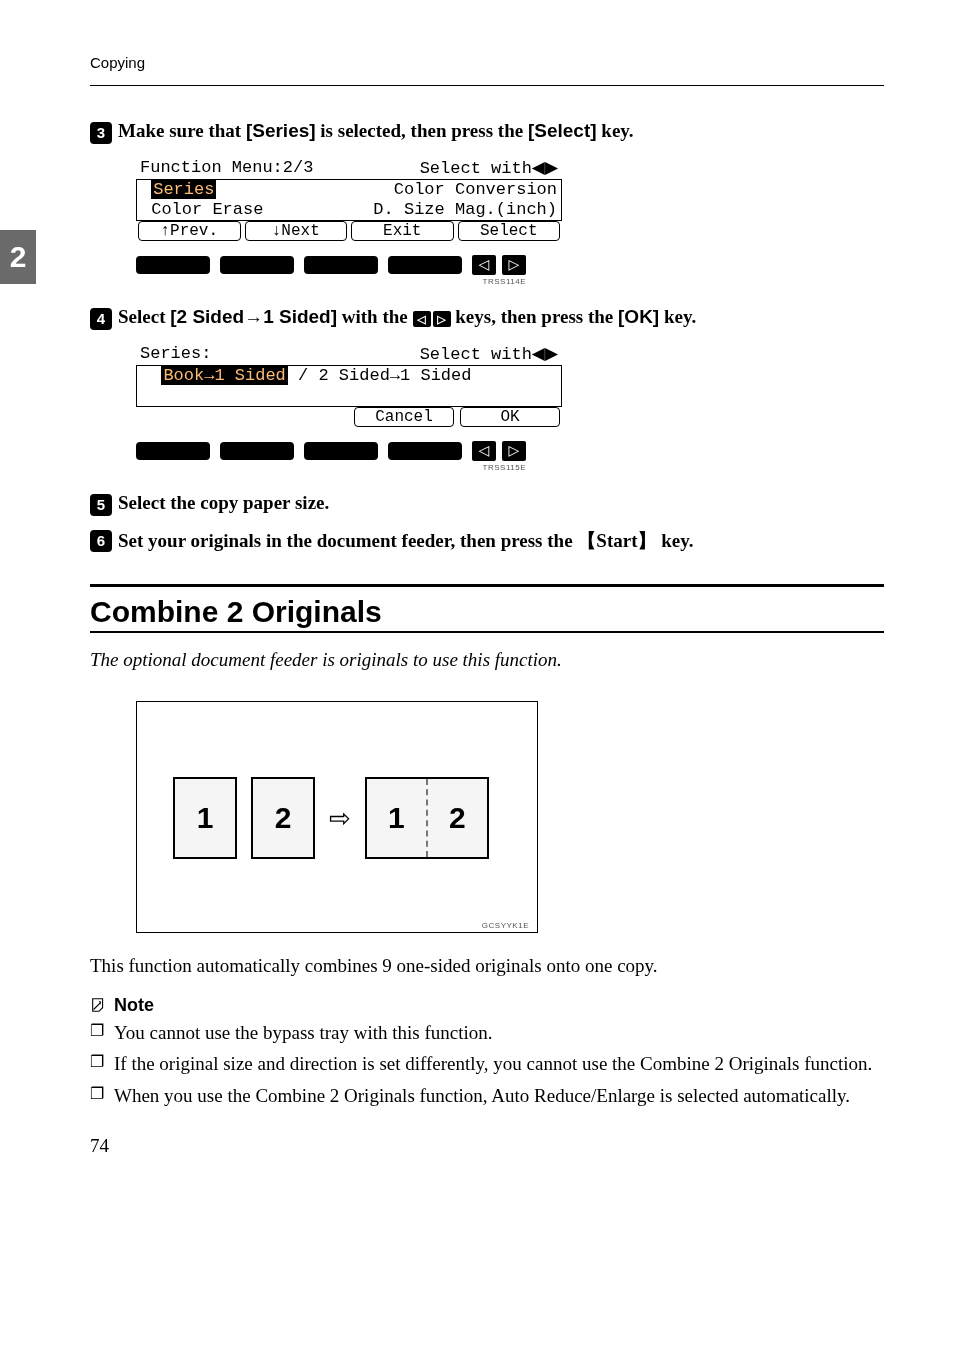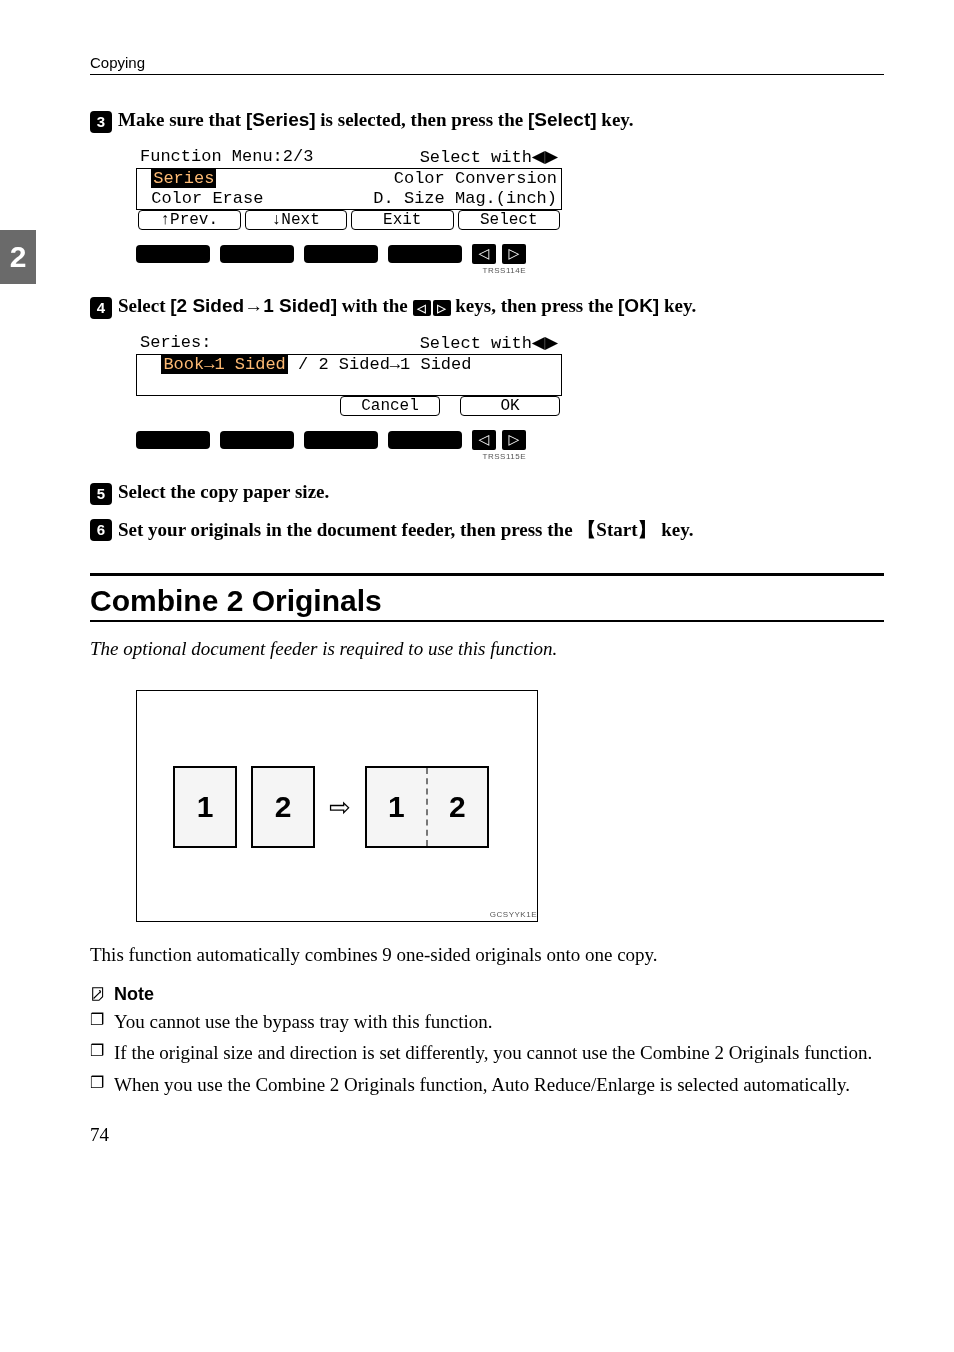--- a/index.html
+++ b/index.html
@@ -11,21 +11,21 @@
     width: 954px;
   }
   .page {
     padding: 54px 70px 40px 90px;
     position: relative;
   }
   .running-head {
     font-family: Arial, Helvetica, sans-serif;
     font-size: 15px;
     border-bottom: 1px solid #000;
-    padding-bottom: 3px;
+    padding-bottom: 14px;
     margin-bottom: 34px;
   }
   .side-tab {
     position: absolute;
     left: 0;
     top: 230px;
     width: 36px;
     height: 54px;
     background: #6a6a6a;
     color: #fff;
@@ -105,21 +105,21 @@
     border-radius: 4px;
     text-align: center;
     white-space: pre;
     font-size: 16px;
     line-height: 18px;
     padding: 0 2px;
   }
   .lcd-buttons-short {
     display: flex;
     justify-content: flex-end;
-    gap: 20px;
+    gap: 6px;
     padding: 0 2px;
   }
   .lcd-buttons-short .lcd-btn {
     flex: 0 0 94px;
   }
   .phys-buttons {
     display:flex;
     align-items:center;
     gap:10px;
     margin-top:14px;
@@ -228,21 +228,21 @@
     text-align:center;
     line-height:78px;
   }
   .combine-dash {
     border-left:2px dashed #777;
     height:78px;
     width:0;
   }
   .combine-id {
     position:absolute;
-    right:0;
+    right:8px;
     bottom:2px;
     font-family:Arial,sans-serif;
     font-size:8px;
     color:#555;
     letter-spacing:0.5px;
   }
   .body-text {
     font-size:19px;
     margin: 12px 0 16px 0;
     line-height:1.35;
@@ -390,21 +390,21 @@
     <div class="step-head">
       <div class="step-icon">6</div>
       <div class="step-text">
         <span>Set your originals in the document feeder, then press the </span><span class="key-bold">【<span>Start</span>】</span><span> key.</span>
       </div>
     </div>
   </div>
 
   <h2 class="section">Combine 2 Originals</h2>
 
-  <div class="italic-intro">The optional document feeder is required to use this function.</div>
+  <div class="italic-intro">The optional document feeder is originals to use this function.</div>
 
   <div class="combine-fig">
     <div class="combine-inner">
       <div class="combine-page">1</div>
       <div class="combine-page">2</div>
       <div class="combine-arrow">⇨</div>
       <div class="combine-double">
         <div class="combine-half">1</div>
         <div class="combine-dash"></div>
         <div class="combine-half">2</div>

